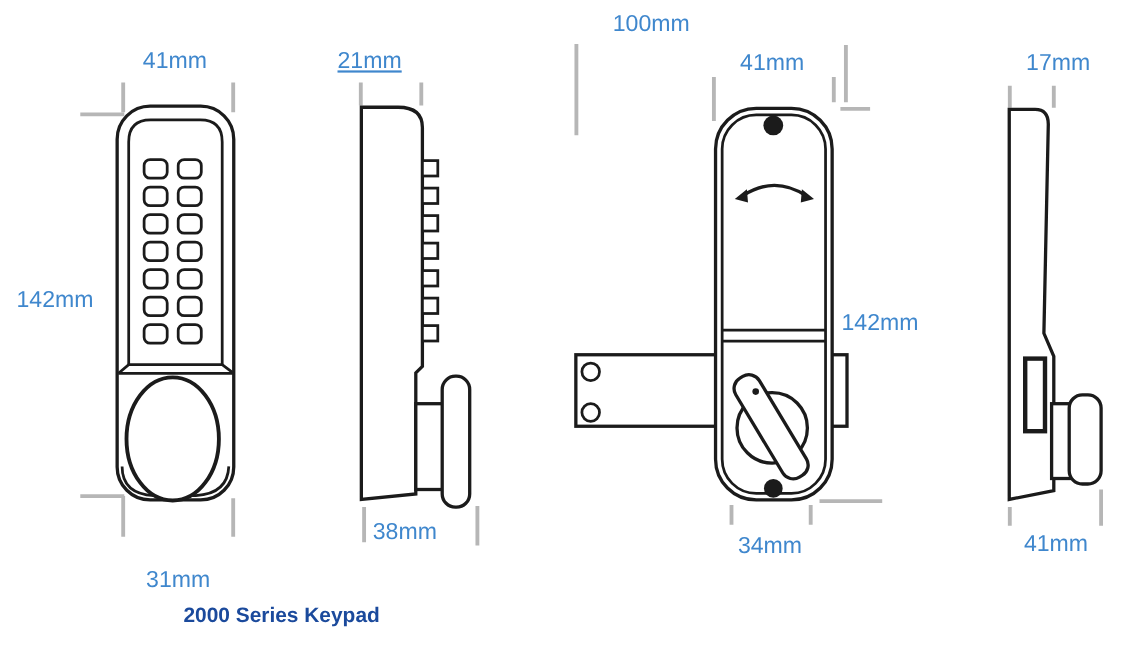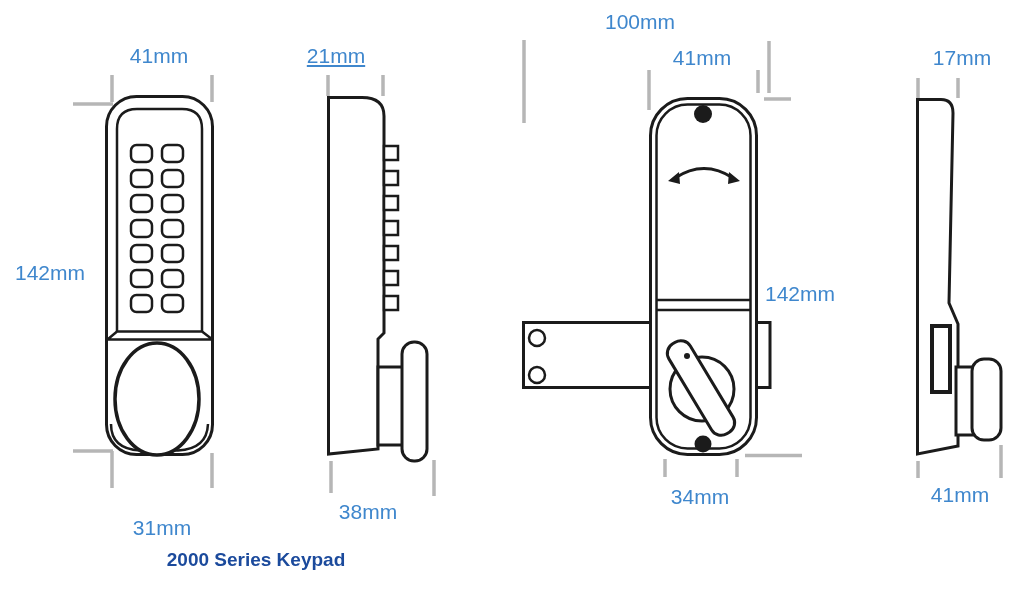--- a/index.html
+++ b/index.html
@@ -103,23 +103,23 @@
       <rect class="wf s4" x="932" y="326" width="18" height="66"></rect>
       <rect class="wf s3" x="956" y="367" width="24" height="68"></rect>
       <rect class="wf s3" x="972" y="359" width="29" height="81" rx="12"></rect>
     </g>
   </svg>
 
   <div class="dim" style="left:159px; top:44px;">41mm</div>
   <div class="dim" style="left:336px; top:44px;text-decoration:underline;">21mm</div>
   <div class="dim" style="left:50px;  top:261px;">142mm</div>
   <div class="dim" style="left:162px; top:484px;margin-top:32px;">31mm</div>
-  <div class="dim" style="left:368px; top:500px;">38mm</div>
+  <div class="dim" style="left:368px; top:472px;">38mm</div>
 
-  <div class="dim" style="left:640px; top:10px;">100mm</div>
+  <div class="dim" style="left:592px; top:10px;">100mm</div>
   <div class="dim" style="left:702px; top:46px;">41mm</div>
   <div class="dim" style="left:800px; top:282px;">142mm</div>
   <div class="dim" style="left:962px; top:46px;">17mm</div>
   <div class="dim" style="left:700px; top:485px;">34mm</div>
   <div class="dim" style="left:960px; top:483px;">41mm</div>
 
   <div class="caption" style="left:256px; top:550px;">2000 Series Keypad</div>
 
 </div>
 

